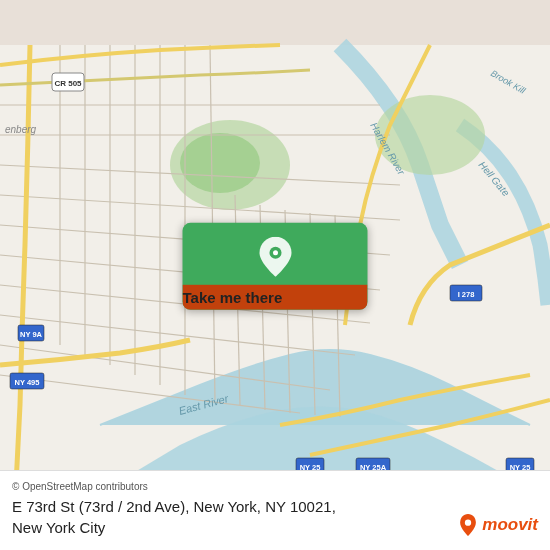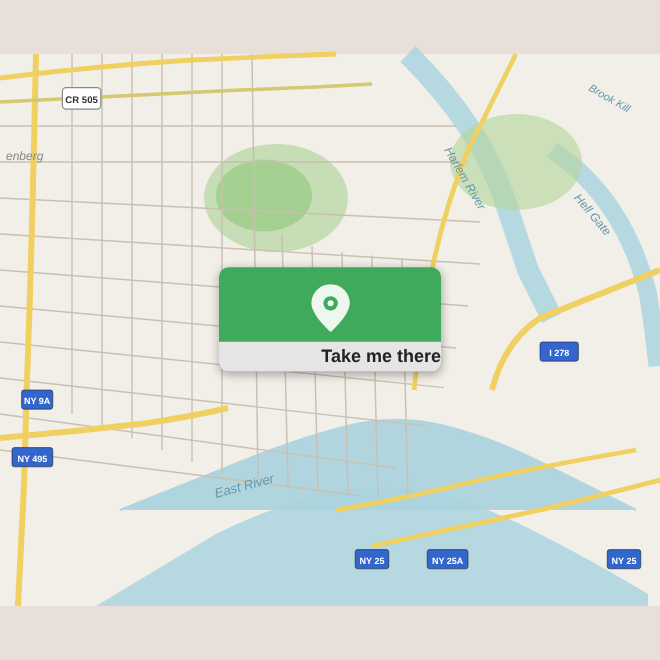--- a/index.html
+++ b/index.html
@@ -87,23 +87,23 @@
       cursor: pointer;
     }
 
     #pin-icon-area {
       padding: 14px 0 8px 0;
       display: flex;
       justify-content: center;
     }
 
     #button-label {
-      background: #e5e5e5;
+      background: #c2410c;
       width: 100%;
-      text-align: right;
+      text-align: left;
       padding: 4px 0;
       font-size: 15px;
       font-weight: 600;
       color: #222;
     }
   </style>
 </head>
 <body>
 
 <div id="map-container">
@@ -203,14 +203,31 @@
         <path d="M17 0 C8.16 0 1 7.16 1 16 C1 26 17 40 17 40 C17 40 33 26 33 16 C33 7.16 25.84 0 17 0Z" fill="white" opacity="0.9"></path>
 
         <circle cx="17" cy="16" r="6" fill="#3faa5c"></circle>
 
         <circle cx="17" cy="16" r="2.5" fill="white"></circle>
       </svg>
     </div>
     <div id="button-label">Take me there</div>
   </div>
 
+  <div id="info-bar">
+    <div id="attribution">
+      <span>© OpenStreetMap contributors</span>
+    </div>
+    <div id="location-text">
+      <span>E 73rd St (73rd / 2nd Ave), New York, NY 10021,</span><br>
+      <span>New York City</span>
+    </div>
+
+    <div id="moovit-logo">
+      <svg id="moovit-pin" viewBox="0 0 22 28" xmlns="http://www.w3.org/2000/svg">
+        <path d="M11 0 C5 0 1 5 1 11 C1 18 11 28 11 28 C11 28 21 18 21 11 C21 5 17 0 11 0Z" fill="#e84e0f"></path>
+        <circle cx="11" cy="11" r="4" fill="white"></circle>
+      </svg>
+      <span id="moovit-text">moovit</span>
+    </div>
+  </div>
 
 </div>
 
 </body></html>

